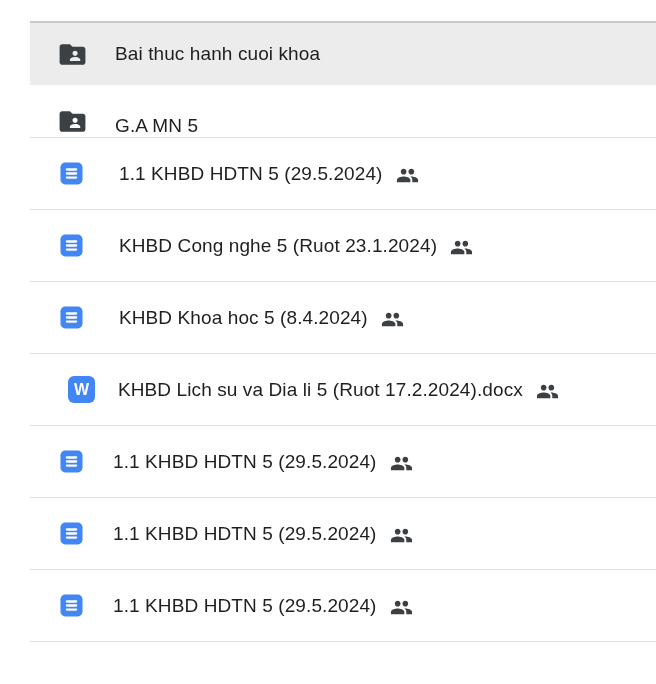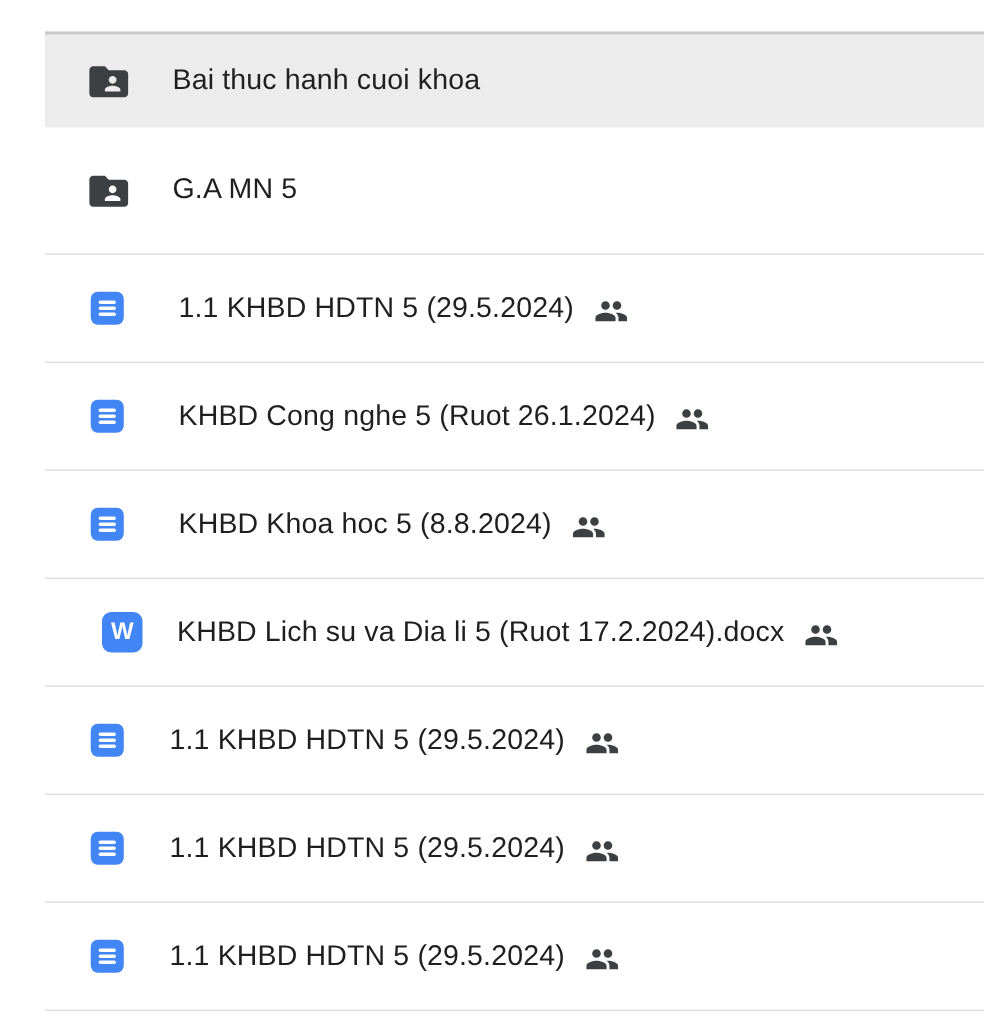--- a/index.html
+++ b/index.html
@@ -18,21 +18,21 @@
     height: 72px;
     border-bottom: 1px solid #e0e0e0;
     cursor: pointer;
   }
   .row:nth-child(1) {
     height: 64px;
     background: #ececec;
     border-top: 2px solid #c9c9c9;
     border-bottom: none;
   }
-  .row:nth-child(2) { height: 85px; }
+  .row:nth-child(2) { height: 53px; align-items: flex-end; }
   .icon-slot { display: inline-flex; align-items: center; justify-content: center; flex: none; }
   .icon-slot svg { display: block; width: 100%; height: 100%; }
 
   
   .type-folder { padding-left: 27px; }
   .type-folder .icon-folder { width: 31px; height: 31px; margin-right: 27px; }
 
   
   .type-gdoc { padding-left: 30px; }
   .type-gdoc .icon-gdoc { width: 23px; height: 23px; margin-right: 36px; }
@@ -107,39 +107,39 @@
 
     <span class="icon-slot icon-gdoc">
       <svg viewBox="0 0 24 24">
         <rect x="0.5" y="0.5" width="23" height="23" rx="5" fill="#4285f4"></rect>
         <rect x="6" y="6.6" width="12" height="2.4" rx="1.2" fill="#ffffff"></rect>
         <rect x="6" y="10.8" width="12" height="2.4" rx="1.2" fill="#ffffff"></rect>
         <rect x="6" y="15" width="12" height="2.4" rx="1.2" fill="#ffffff"></rect>
       </svg>
     </span>
 
-    <span class="label">KHBD Cong nghe 5 (Ruot 26.1.2024)</span>
-    <span class="shared-icon">
-      <svg viewBox="0 0 24 24">
-        <path fill="#3c4043" d="M16 11c1.66 0 2.99-1.34 2.99-3S17.66 5 16 5c-1.66 0-3 1.34-3 3s1.34 3 3 3zm-8 0c1.66 0 2.99-1.34 2.99-3S9.66 5 8 5C6.34 5 5 6.34 5 8s1.34 3 3 3zm0 2c-2.33 0-7 1.17-7 3.5V19h14v-2.5c0-2.33-4.67-3.5-7-3.5zm8 0c-.29 0-.62.02-.97.05 1.16.84 1.97 1.97 1.97 3.45V19h6v-2.5c0-2.33-4.67-3.5-7-3.5z"></path>
-      </svg>
-    </span>
-  </div>
-    <div class="row type-gdoc">
-
-    <span class="icon-slot icon-gdoc">
-      <svg viewBox="0 0 24 24">
-        <rect x="0.5" y="0.5" width="23" height="23" rx="5" fill="#4285f4"></rect>
-        <rect x="6" y="6.6" width="12" height="2.4" rx="1.2" fill="#ffffff"></rect>
-        <rect x="6" y="10.8" width="12" height="2.4" rx="1.2" fill="#ffffff"></rect>
-        <rect x="6" y="15" width="12" height="2.4" rx="1.2" fill="#ffffff"></rect>
-      </svg>
-    </span>
-
-    <span class="label">KHBD Khoa hoc 5 (8.8.2024)</span>
+    <span class="label">KHBD Cong nghe 5 (Ruot 23.1.2024)</span>
+    <span class="shared-icon">
+      <svg viewBox="0 0 24 24">
+        <path fill="#3c4043" d="M16 11c1.66 0 2.99-1.34 2.99-3S17.66 5 16 5c-1.66 0-3 1.34-3 3s1.34 3 3 3zm-8 0c1.66 0 2.99-1.34 2.99-3S9.66 5 8 5C6.34 5 5 6.34 5 8s1.34 3 3 3zm0 2c-2.33 0-7 1.17-7 3.5V19h14v-2.5c0-2.33-4.67-3.5-7-3.5zm8 0c-.29 0-.62.02-.97.05 1.16.84 1.97 1.97 1.97 3.45V19h6v-2.5c0-2.33-4.67-3.5-7-3.5z"></path>
+      </svg>
+    </span>
+  </div>
+    <div class="row type-gdoc">
+
+    <span class="icon-slot icon-gdoc">
+      <svg viewBox="0 0 24 24">
+        <rect x="0.5" y="0.5" width="23" height="23" rx="5" fill="#4285f4"></rect>
+        <rect x="6" y="6.6" width="12" height="2.4" rx="1.2" fill="#ffffff"></rect>
+        <rect x="6" y="10.8" width="12" height="2.4" rx="1.2" fill="#ffffff"></rect>
+        <rect x="6" y="15" width="12" height="2.4" rx="1.2" fill="#ffffff"></rect>
+      </svg>
+    </span>
+
+    <span class="label">KHBD Khoa hoc 5 (8.4.2024)</span>
     <span class="shared-icon">
       <svg viewBox="0 0 24 24">
         <path fill="#3c4043" d="M16 11c1.66 0 2.99-1.34 2.99-3S17.66 5 16 5c-1.66 0-3 1.34-3 3s1.34 3 3 3zm-8 0c1.66 0 2.99-1.34 2.99-3S9.66 5 8 5C6.34 5 5 6.34 5 8s1.34 3 3 3zm0 2c-2.33 0-7 1.17-7 3.5V19h14v-2.5c0-2.33-4.67-3.5-7-3.5zm8 0c-.29 0-.62.02-.97.05 1.16.84 1.97 1.97 1.97 3.45V19h6v-2.5c0-2.33-4.67-3.5-7-3.5z"></path>
       </svg>
     </span>
   </div>
     <div class="row type-word">
 
     <span class="icon-slot icon-word">
       <span>W</span>

